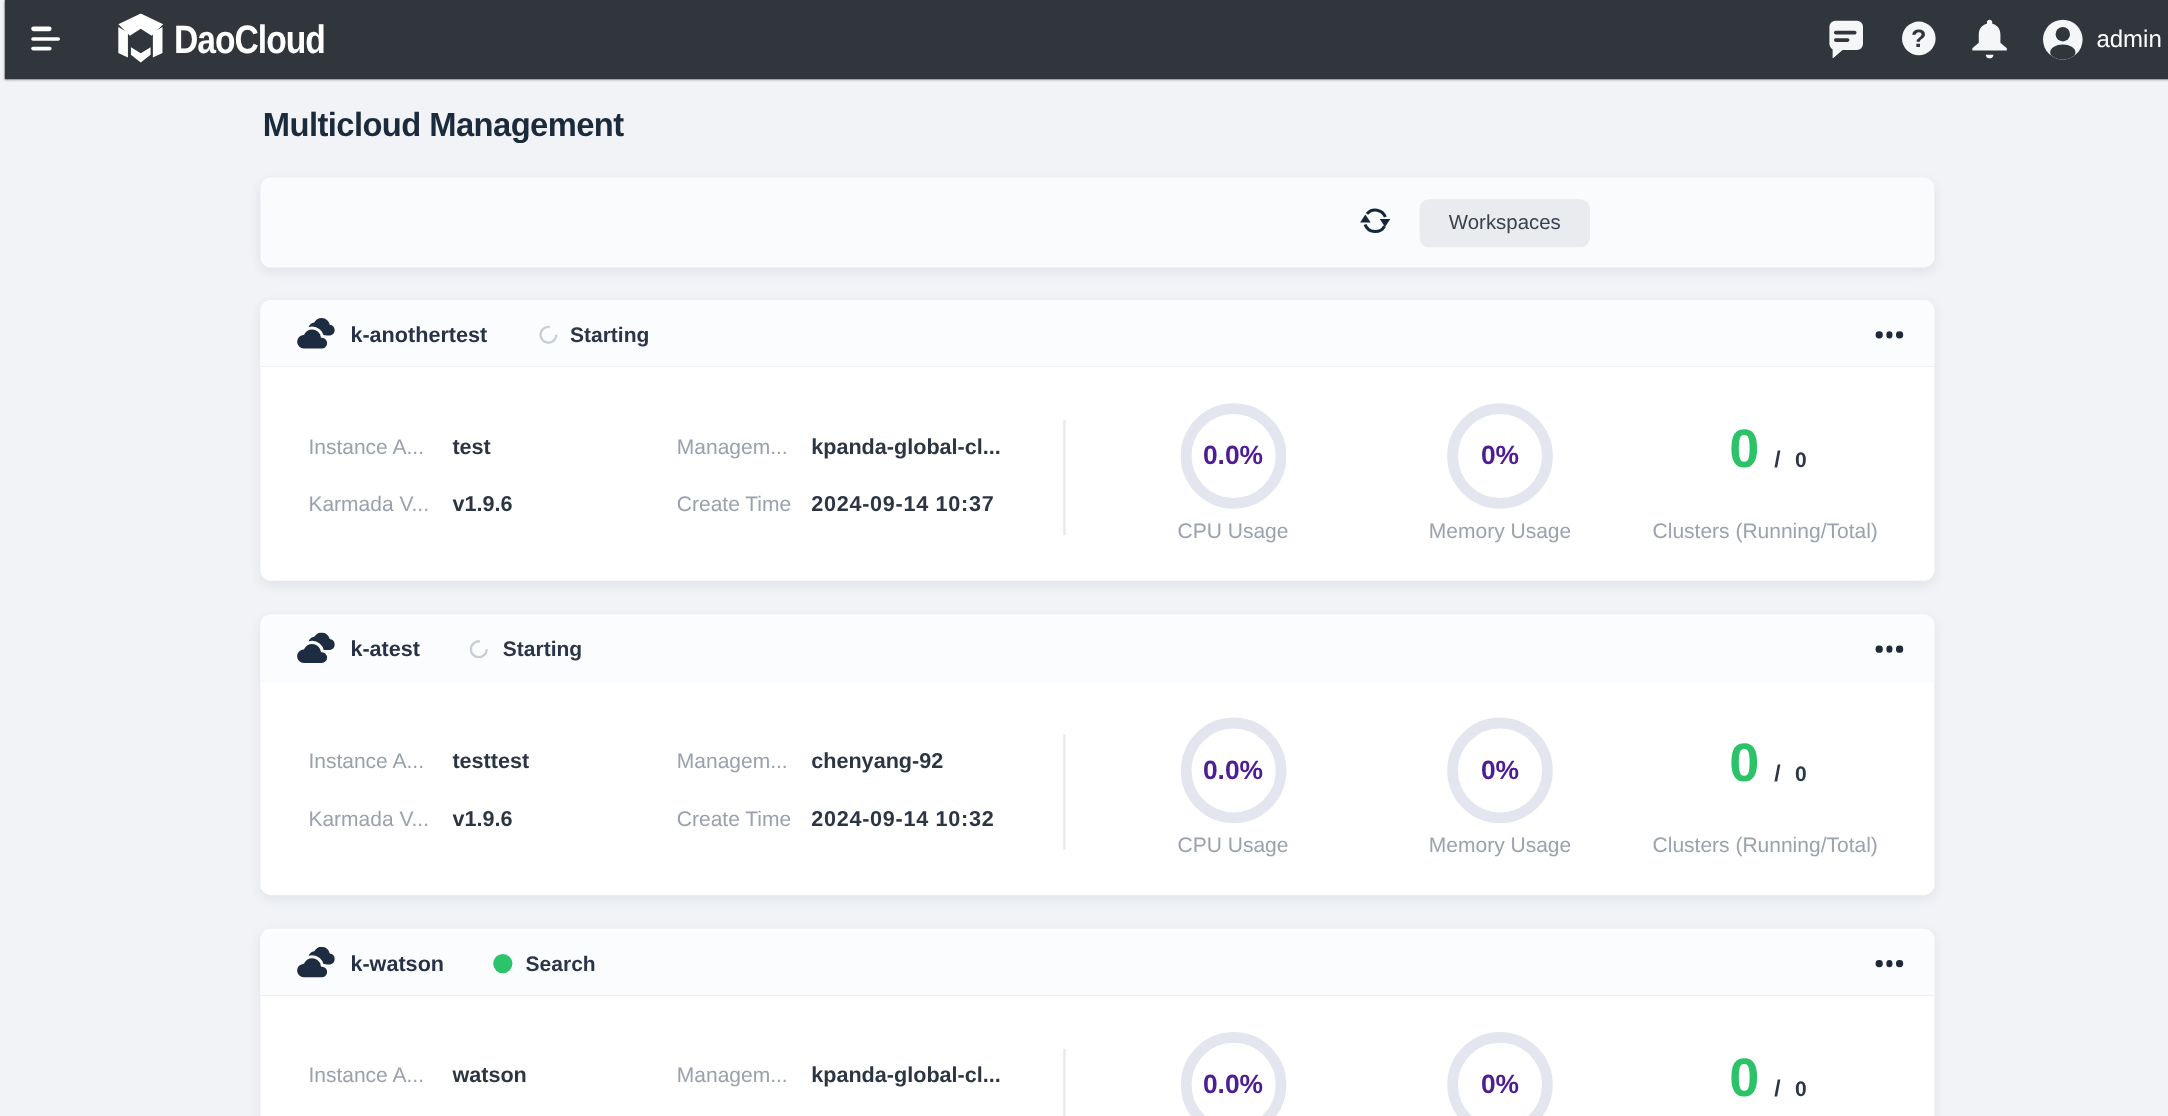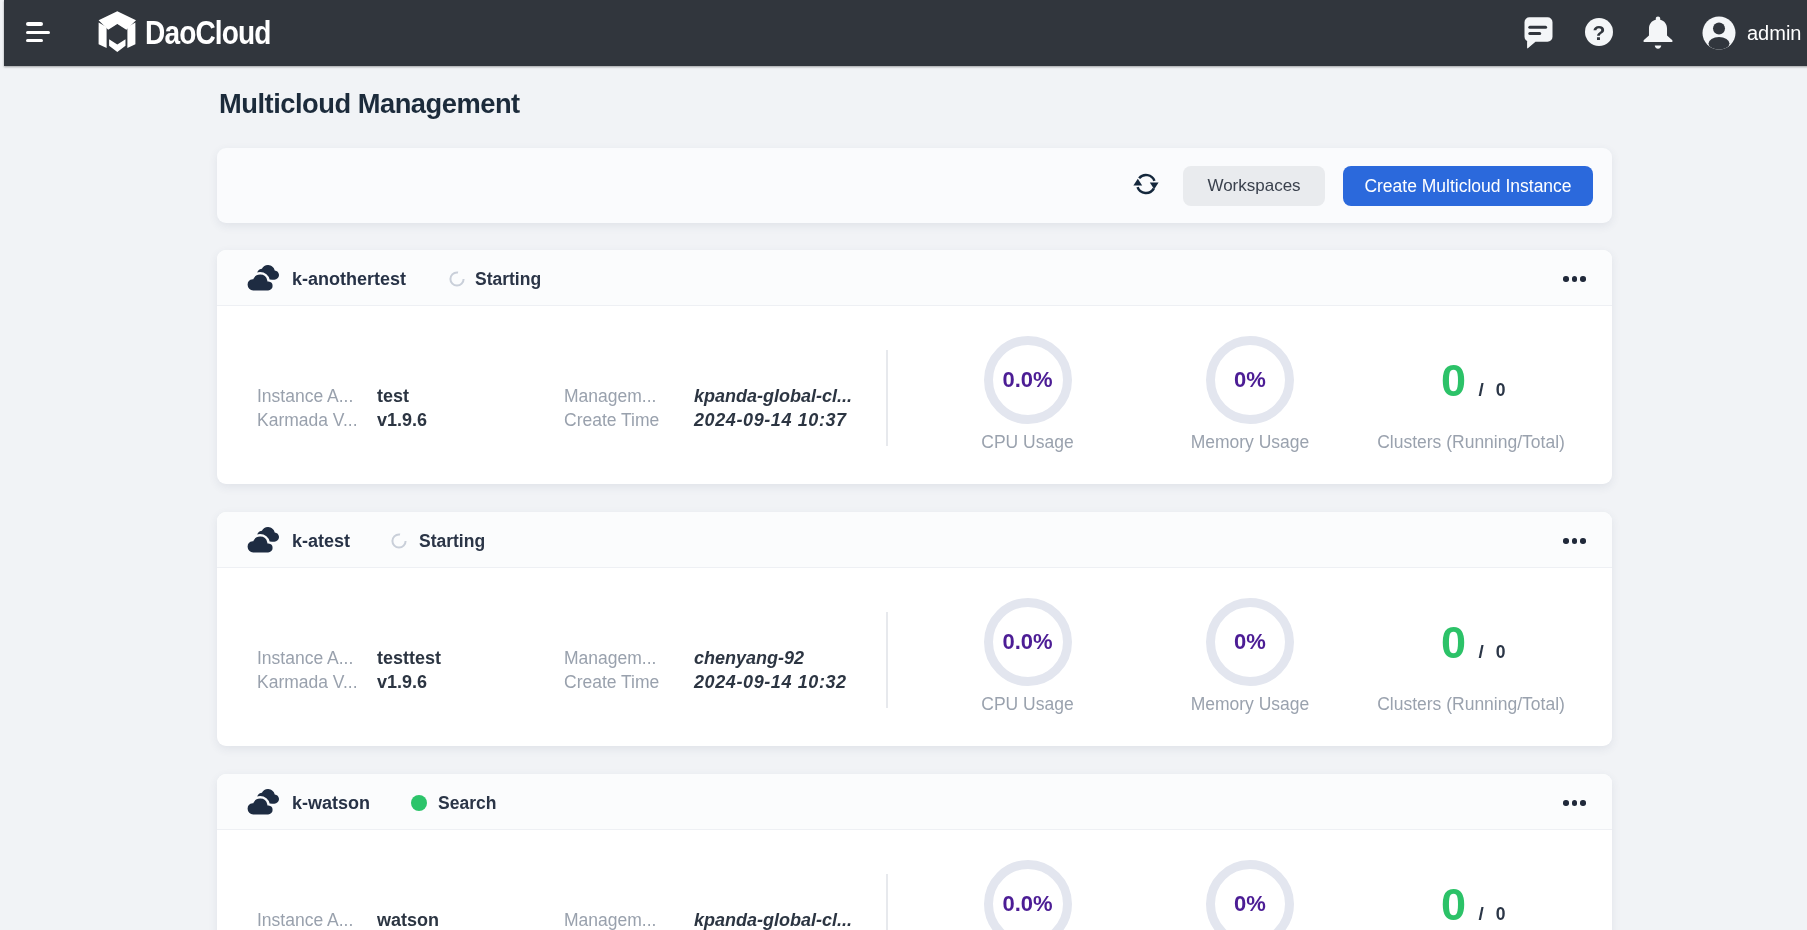--- a/index.html
+++ b/index.html
@@ -22,28 +22,28 @@
 .inst { height:234px; }
 .hdr { position:absolute; left:0; top:0; width:100%; height:56px; background:#fbfcfd; border-bottom:1px solid #eef0f4; border-radius:9px 9px 0 0; }
 .cloud { position:absolute; left:28px; top:15px; }
 .name { position:absolute; left:75px; top:18.5px; font-size:18px; font-weight:700; color:#273246; line-height:21px; }
 .sticon { position:absolute; top:21px; }
 .sttext { position:absolute; top:19px; font-size:17.5px; font-weight:700; color:#2b3547; line-height:21px; }
 .dots { position:absolute; left:1346px; top:26.2px; }
 .dot { position:absolute; top:0; width:5.6px; height:5.6px; border-radius:50%; background:#20293a; }
 .lab { position:absolute; font-size:17.5px; color:#99a1ad; line-height:20px; }
 .val { position:absolute; font-size:18px; font-weight:700; color:#2c3542; line-height:20px; }
-.r1 { top:112px;margin-top:24px; }
+.r1 { top:112px; }
 .r2 { top:160px; }
-.c1l { left:40px; } .c1v { left:160px; } .c2l { left:347px; } .c2v { left:477px;font-style:italic; }
+.c1l { left:40px; } .c1v { left:160px; } .c2l { left:347px; } .c2v { left:459px; }
 .vdiv { position:absolute; left:669px; top:100px; width:2px; height:96px; background:#e7e9ed; }
 .ring { position:absolute; top:86px; width:88px; height:88px; border:9px solid #e3e6ef; border-radius:50%; display:flex; align-items:center; justify-content:center; }
 .ring span { font-size:22px; font-weight:700; color:#4c1d95;text-align:right; }
 .mlab { position:absolute; top:182px; width:200px; text-align:center; font-size:17.5px; color:#9aa2ae; line-height:21px; }
-.clus { position:absolute; left:1224px; top:105px; line-height:52px; white-space:nowrap; }
+.clus { position:absolute; left:1224px; top:105px; line-height:38px; white-space:nowrap; }
 .cbig { font-size:45px; font-weight:700; color:#2cc268; }
 .csl { font-size:19px; font-weight:700; color:#2b3647; margin-left:12.5px; }
 .cz { font-size:17.5px; font-weight:700; color:#2b3647; margin-left:12px; }
 .date { letter-spacing:.6px; }
 </style>
 </head>
 <body>
 <div class="nav">
   <div class="hline" style="top:22.4px;width:17.4px;"></div>
   <div class="hline" style="top:30.8px;width:24.2px;"></div>
@@ -92,21 +92,20 @@
 <div class="title">Multicloud Management</div>
 
 <div class="card toolbar">
   <svg class="refresh" width="28" height="24" viewBox="0 0 28 24">
     <path d="M7.11,6.21 A9,9 0 0 1 22.46,8.92" fill="none" stroke="#14273c" stroke-width="2.5"></path>
     <path d="M21.79,16.5 A9,9 0 0 1 5.54,15.08" fill="none" stroke="#14273c" stroke-width="2.5"></path>
     <polygon points="17.8,10.6 26.6,10.6 22.2,17.2" fill="#14273c"></polygon>
     <polygon points="1.4,13.4 10.2,13.4 5.8,6.8" fill="#14273c"></polygon>
   </svg>
   <div class="wbtn">Workspaces</div>
-  <div class="bbtn">Create Multicloud Instance</div>
 </div>
 
 <div class="card inst" style="top:250px;">
   <div class="hdr">
     <svg class="cloud" width="34" height="29" viewBox="0 0 34 29">
       <path fill="#1e2c42" transform="translate(12,-3.67) scale(0.917)" d="M19.35,10.04C18.67,6.59 15.64,4 12,4 9.11,4 6.6,5.64 5.35,8.04 2.34,8.36 0,10.91 0,14c0,3.31 2.69,6 6,6h13c2.76,0 5,-2.24 5,-5 0,-2.64 -2.05,-4.78 -4.65,-4.96z"></path>
       <path fill="#1e2c42" stroke="#fbfcfd" stroke-width="2.26" transform="translate(1.3,3.7) scale(1.15)" d="M19.35,10.04C18.67,6.59 15.64,4 12,4 9.11,4 6.6,5.64 5.35,8.04 2.34,8.36 0,10.91 0,14c0,3.31 2.69,6 6,6h13c2.76,0 5,-2.24 5,-5 0,-2.64 -2.05,-4.78 -4.65,-4.96z"></path>
     </svg>
     <div class="name">k-anothertest</div>
     <svg class="sticon" style="left:231.5px;" width="16" height="16" viewBox="0 0 16 16">

